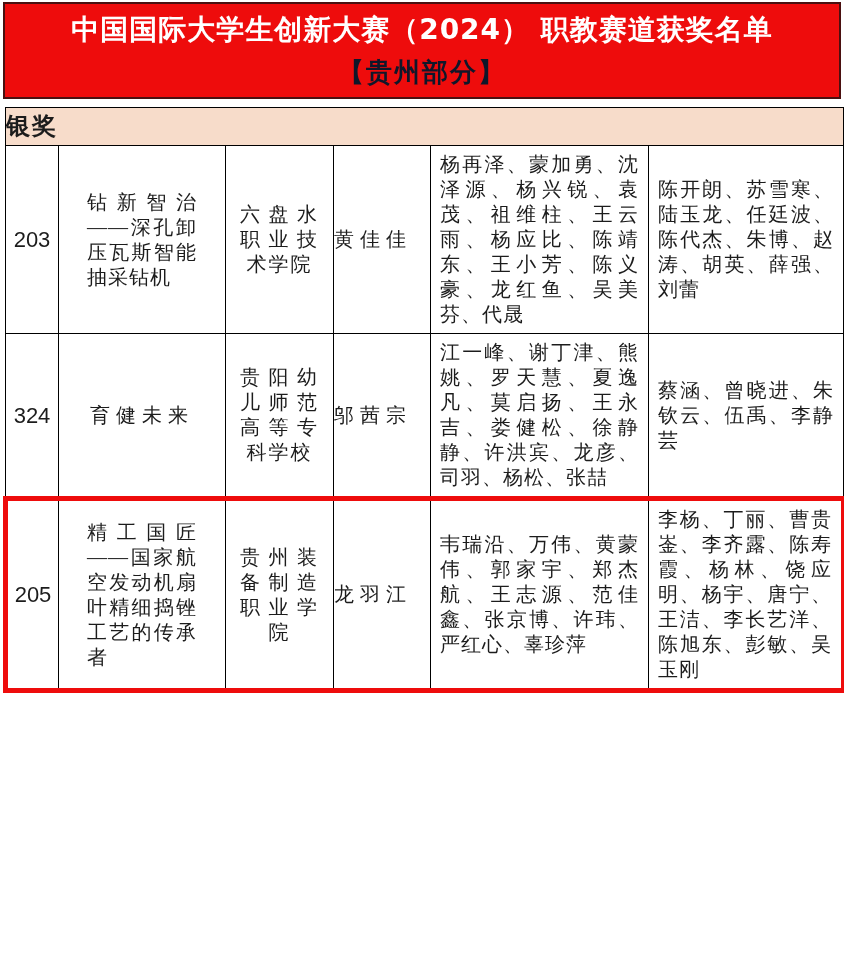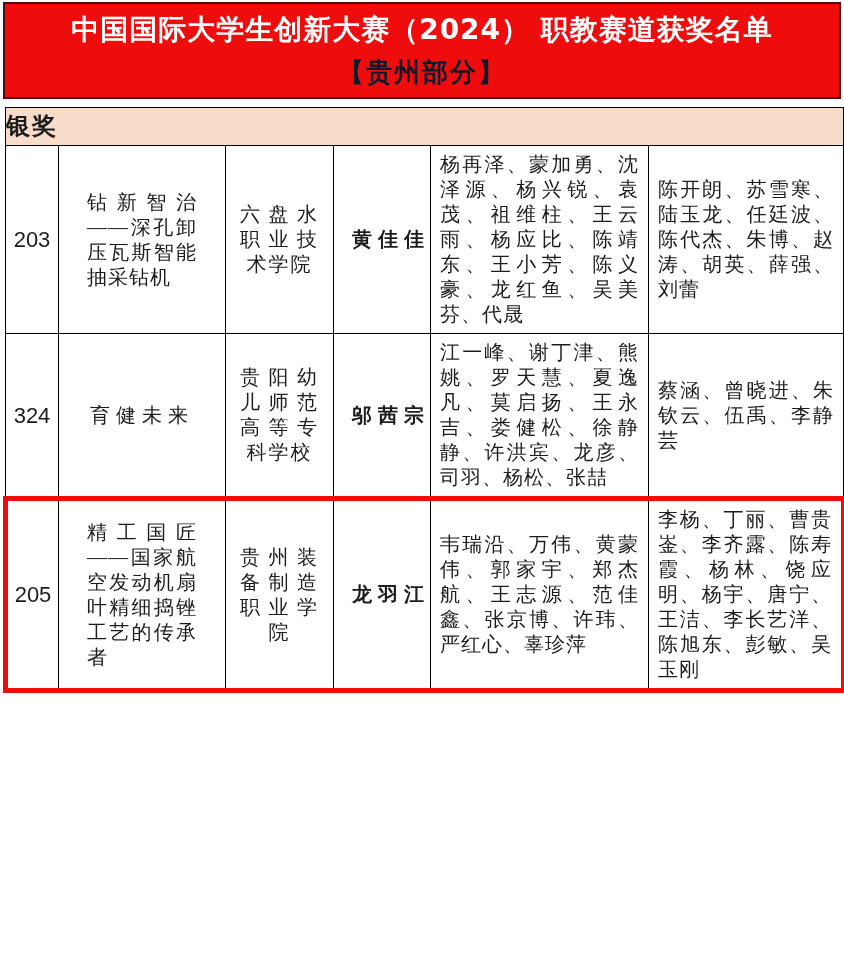--- a/index.html
+++ b/index.html
@@ -92,23 +92,22 @@
     text-align-last:center;
     letter-spacing:6px;
   }
   td.cell-school{
     text-align:justify;
     text-align-last:center;
     padding:8px 14px;
     letter-spacing:2px;
   }
   td.cell-leader{
-    text-align:right;
+    text-align:left;
     letter-spacing:6px;
-    font-weight:bold;
   }
   td.cell-members,td.cell-advisors{
     text-align:justify;
     text-align-last:left;
     padding:6px 9px;
     letter-spacing:1px;
   }
   
   tr.highlight td{
     border-top:5px solid var(--highlight-red);

